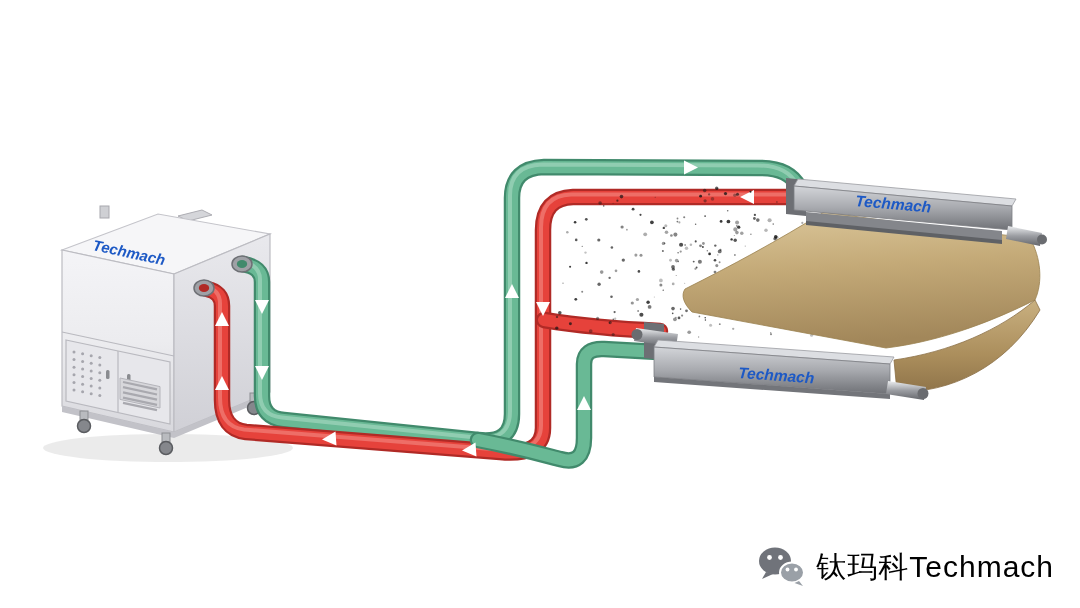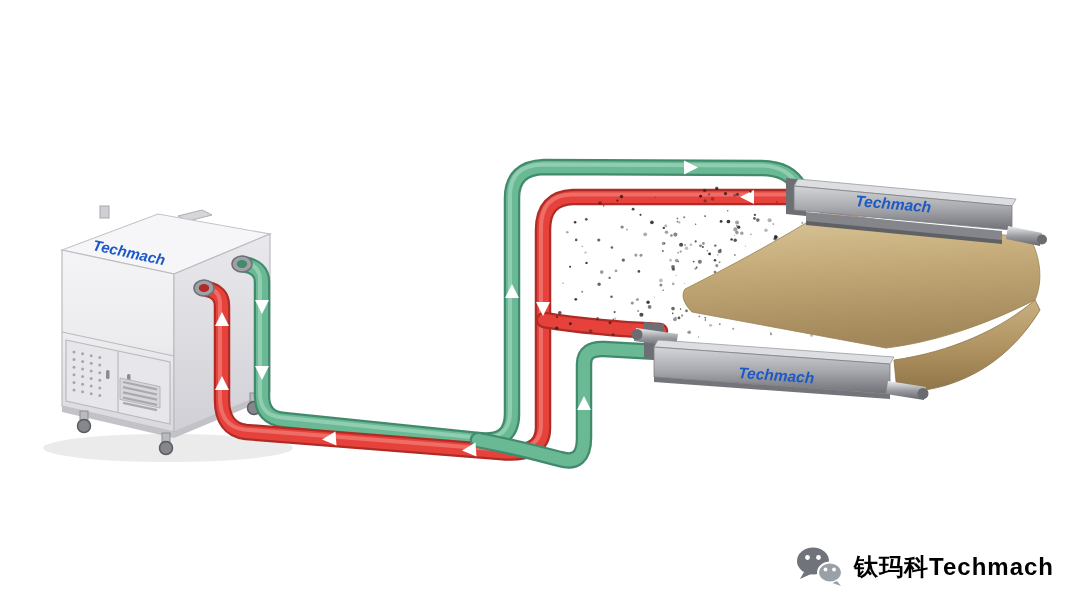--- a/index.html
+++ b/index.html
@@ -23,21 +23,21 @@
     font-family:"Liberation Sans",sans-serif;
     font-style:italic;font-weight:700;
   }
   .beam-label{font-size:15.5px}
   .machine-label{font-size:15px}
   .footer{
     position:absolute;right:26px;bottom:20px;
     display:flex;align-items:center;gap:10px;
   }
   .footer .brand-text{
-    font-size:24px;font-weight:700;color:var(--footer-text);
+    font-size:30px;font-weight:400;color:var(--footer-text);
     letter-spacing:1px;white-space:nowrap;
   }
   .stop-web-mid{stop-color:var(--web-tan)}
   .stop-beam-mid{stop-color:var(--beam-gray)}
   .stop-body-mid{stop-color:var(--machine-body)}
 </style>
 </head>
 <body>
 
 <div class="stage">

